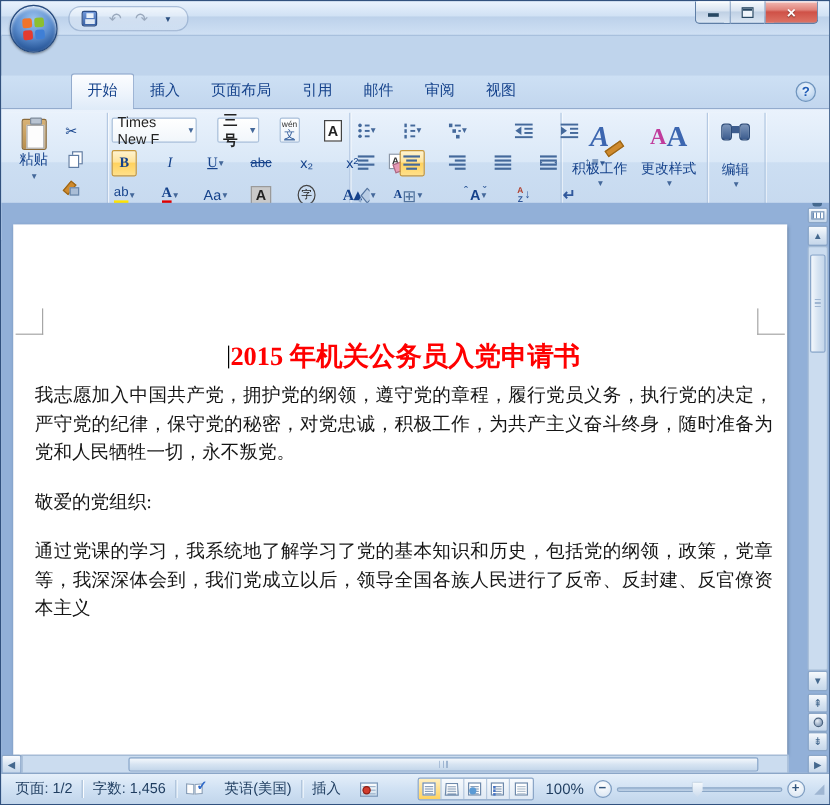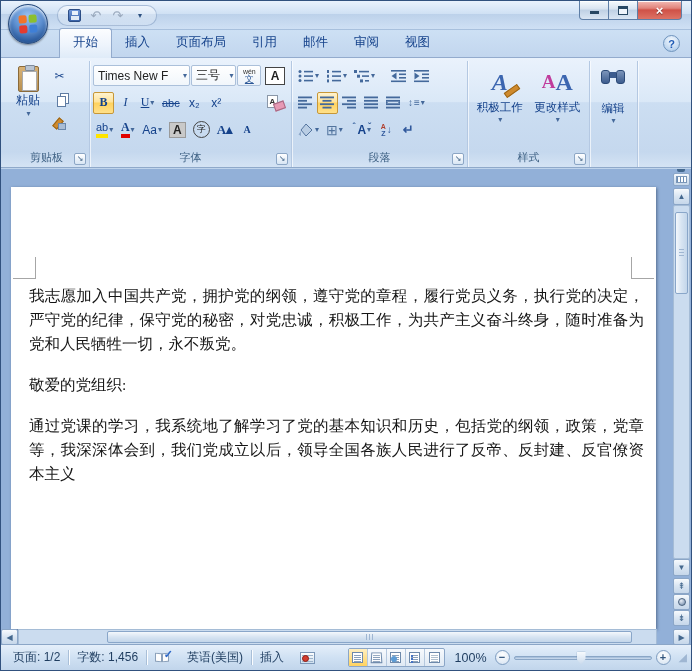--- a/index.html
+++ b/index.html
@@ -35,34 +35,34 @@
   .wb { height:19px; border:1px solid #5e7ea6; border-top:none; display:flex; align-items:center; justify-content:center;
     background:linear-gradient(#f6fafd,#d8e3f0 45%,#bfd0e4 50%,#dae6f3); box-shadow:inset 0 1px 0 rgba(255,255,255,.9); }
   .wb.min { width:30px; border-radius:0 0 0 4px; }
   .wb.max { width:28px; border-left:none; border-right:none; }
   .wb.close { width:45px; border-radius:0 0 4px 0; color:#fff; font-weight:bold; font-size:13px;
     background:linear-gradient(#f2bcb6,#e0837a 40%,var(--close-red,#cf5147) 50%,#dd7365); text-shadow:0 1px 1px rgba(0,0,0,.45); }
   .minbar { width:9px; height:3px; background:#274763; margin-top:5px; }
   .restorebox { width:10px; height:9px; border:1px solid #274763; box-shadow:inset 0 2px 0 #274763; background:#eef4fb; }
 
   
-  .tabrow { position:relative; height:28px; background:linear-gradient(#cde0f4,#c2d6ee); border-bottom:1px solid #93abcd; display:flex; align-items:flex-end; padding-left:58px; }
+  .tabrow { position:relative; height:28px; background:linear-gradient(#cde0f4,#c2d6ee); border-bottom:1px solid #93abcd; display:flex; align-items:flex-end; padding-left:58px;margin-top:33px; }
   .tab { padding:5px 13px 6px; font-size:12.5px; color:#15428b; position:relative; }
   .tab.active { background:linear-gradient(#fcfdff,#eef4fc 55%,#dfebf8); border:1px solid #93abcd; border-bottom:none; border-radius:3px 3px 0 0; top:1px; padding-bottom:7px; }
   .helpbtn { position:absolute; right:11px; bottom:5px; width:17px; height:17px; border-radius:50%; font-size:11px; font-weight:bold; color:#1f5bb5;
     background:radial-gradient(circle at 50% 30%,#f4f9fe,#bdd5ef 70%,#9dbde0); border:1px solid #6f94bd; display:flex; align-items:center; justify-content:center; }
 
   
   .ribbon { position:relative; height:110px; background:linear-gradient(#eaf2fc,#dae8f7 40%,#ccdef2 41%,#c5d8ee 86%,#d4e3f4); border-bottom:1px solid #8fa9ca; display:flex; padding:3px 0 0 3px; }
   .group { position:relative; padding:1px 3px 18px 3px; border-right:1px solid #b4c8e2; box-shadow:1px 0 0 rgba(255,255,255,.65); }
   .glabel { position:absolute; bottom:2px; left:0; right:0; text-align:center; font-size:11px; color:#3e6184;margin-top:48px; }
   .launcher { position:absolute; bottom:2px; right:3px; width:12px; height:12px; border:1px solid #8ca6c5; border-radius:2px; background:linear-gradient(#ffffff,#d8e6f4);
     color:#3e6184; font-size:8px; line-height:10px; text-align:center; }
 
-  .frow { display:flex; align-items:center; height:27px; gap:1px; }
+  .frow { display:flex; align-items:center; height:27px; gap:17px; }
   .sb { height:22px; min-width:21px; padding:0 2px; display:inline-flex; align-items:center; justify-content:center; border:1px solid transparent; border-radius:2px; color:#15428b; font-size:12px; }
   .sb.on { background:linear-gradient(#fff3cf,#ffe39a 45%,var(--active-highlight,#ffd25e) 50%,#ffe08a); border-color:#c79738; }
   .dd { font-size:8px; color:#44689a; margin-left:1px; }
   .combo { display:flex; align-items:center; height:21px; background:linear-gradient(#ffffff,#f1f6fb); border:1px solid #abc0da; border-radius:2px; font-size:12px; color:#222; padding:0 2px 0 4px; }
   .combo .dd { margin-left:auto; }
 
   
   .g-clip { width:86px; display:flex; }
   .pastebig { width:42px; display:flex; flex-direction:column; align-items:center; padding-top:4px; font-size:12px; color:#15428b; }
   .clipicon { width:21px; height:26px; background:linear-gradient(#d8b276,#b88f4e); border:1px solid #8a6a3a; border-radius:2px; position:relative; }
@@ -71,21 +71,21 @@
   .clipcol { display:flex; flex-direction:column; gap:2px; padding-top:3px; }
   .copyic { position:relative; width:14px; height:14px; }
   .copyic i { position:absolute; width:9px; height:11px; background:#fff; border:1px solid #5f7ca3; }
   .copyic i:nth-child(2) { left:4px; top:3px; }
   .painteric { position:relative; width:14px; height:14px; }
   .painteric::before { content:""; position:absolute; left:2px; top:1px; width:4px; height:9px; background:#cf8a2d; transform:rotate(40deg); border:1px solid #9a6517; }
   .painteric::after { content:""; position:absolute; right:1px; bottom:1px; width:6px; height:5px; background:#a9bdd6; border:1px solid #6a87ab; }
 
   
   .g-font { width:202px; }
-  .fname { width:98px; } .fsize { width:46px; }
+  .fname { width:98px; } .fsize { width:46px;font-weight:bold; }
   .phonetic { display:flex; flex-direction:column; align-items:center; line-height:1; border:1px solid #abc0da; border-radius:2px; height:21px; width:24px; justify-content:center; background:linear-gradient(#fff,#eaf1f9); }
   .phonetic .top { font-size:7px; color:#333; } .phonetic .bot { font-size:9px; color:#2b5797; text-decoration:underline; }
   .bord-a { border:1px solid #444; font-weight:bold; font-size:12px; width:20px; height:18px; display:flex; align-items:center; justify-content:center; color:#222; background:#fff; }
   .b-bold { font-weight:bold; font-family:"Liberation Serif",serif; }
   .b-ital { font-style:italic; font-family:"Liberation Serif",serif; }
   .b-und { text-decoration:underline; font-family:"Liberation Serif",serif; }
   .b-strike { text-decoration:line-through; font-size:11px; }
   .ul-yellow { display:inline-block; border-bottom:4px solid #ffe400; line-height:1; padding-bottom:1px; font-size:11px; }
   .ul-red { display:inline-block; border-bottom:4px solid #e00000; line-height:1; padding-bottom:1px; font-weight:bold; font-size:12px; font-family:"Liberation Serif",serif; }
   .shade-a { background:#c9c9c9; border:1px solid #9a9a9a; padding:0 3px; font-weight:bold; font-size:12px; color:#222; }
@@ -526,20 +526,21 @@
   <div class="docarea">
     <div class="splitbar"></div>
     <button class="scr rulerbtn">
         <span class="rulertick"></span>
       </button>
 
     <div class="page">
       <div class="mark-left"></div>
       <div class="mark-right"></div>
       <div class="content">
+        <div class="doc-title"><span class="cursor"></span><span>2015 年机关公务员入党申请书</span></div>
         <p>我志愿加入中国共产党，拥护党的纲领，遵守党的章程，履行党员义务，执行党的决定，严守党的纪律，保守党的秘密，对党忠诚，积极工作，为共产主义奋斗终身，随时准备为党和人民牺牲一切，永不叛党。</p>
         <p>敬爱的党组织:</p>
         <p>通过党课的学习，我系统地了解学习了党的基本知识和历史，包括党的纲领，政策，党章等，我深深体会到，我们党成立以后，领导全国各族人民进行了反帝、反封建、反官僚资本主义</p>
       </div>
     </div>
 
     <button class="scr v-up">
         <span>▲</span>
       </button>
     <div class="v-track">

